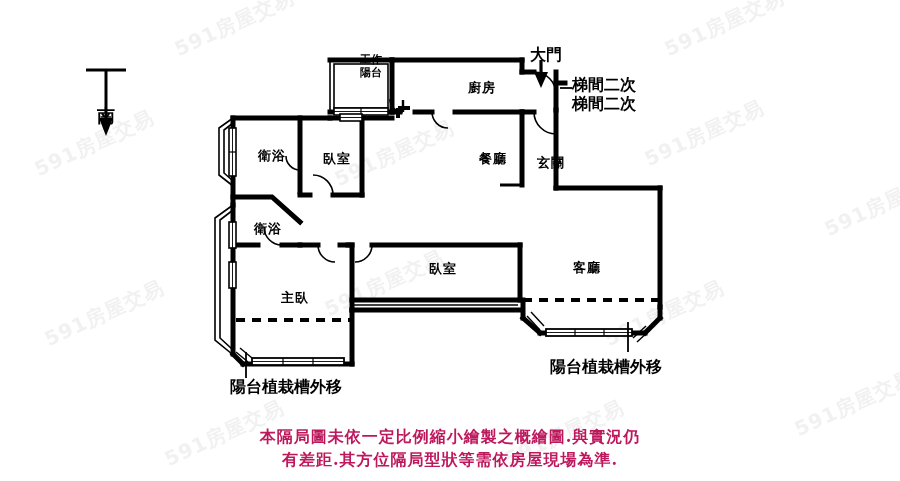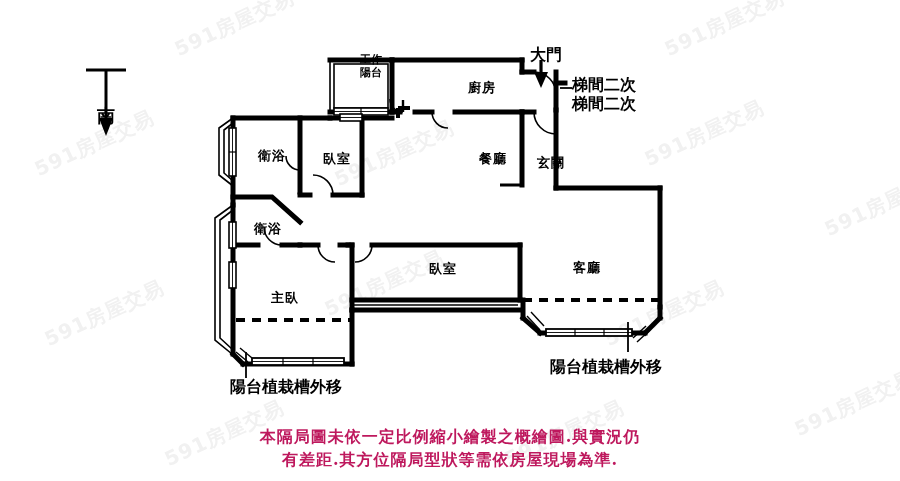--- a/index.html
+++ b/index.html
@@ -323,21 +323,21 @@
   <div class="lbl room center" style="left:464px; top:151px;margin-left:29px;">餐廳</div>
 
   <div class="lbl room center" style="left:540px; top:155px;margin-left:11px;">玄關</div>
 
   <div class="lbl room center" style="left:268px; top:221px;">衛浴</div>
 
   <div class="lbl room center" style="left:443px; top:261px;">臥室</div>
 
   <div class="lbl room center" style="left:587px; top:232px;margin-top:28px;">客廳</div>
 
-  <div class="lbl room center" style="left:285px; top:290px;font-family:Liberation Serif, serif;">主臥</div>
+  <div class="lbl room center" style="left:295px; top:290px;font-family:Liberation Serif, serif;">主臥</div>
 
   <div class="lbl anno" style="left:530px; top:46px;">大門</div>
 
   <div class="lbl anno" style="left:572px; top:76px;">
     <div>梯間二次</div>
     <div>梯間二次</div>
   </div>
 
   <div class="lbl anno center" style="left:281px; top:378px;padding-left:10px;">陽台植栽槽外移</div>
 

